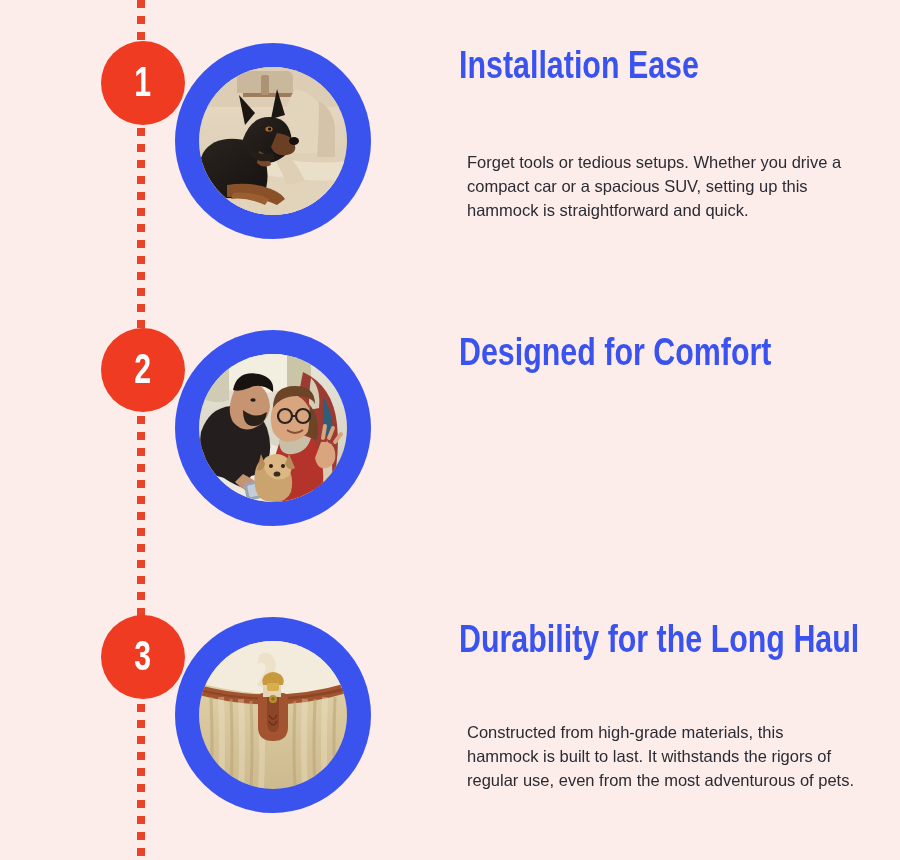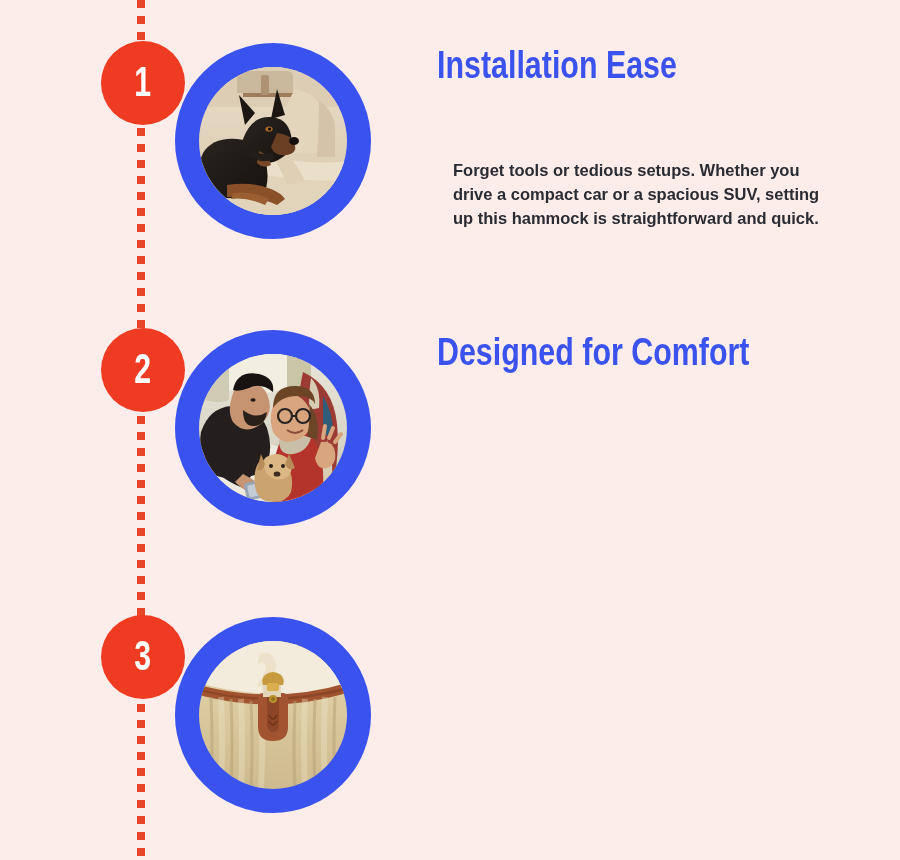--- a/index.html
+++ b/index.html
@@ -90,43 +90,42 @@
     height: 148px;
     border-radius: 50%;
     overflow: hidden;
     position: relative;
   }
   .photo-svg { display: block; width: 148px; height: 148px; }
 
   
   .text-col {
     position: absolute;
-    left: 437px;
+    left: 459px;
     top: 44px;
     width: 400px;
   }
   .step-title {
     color: #3A53EF;
     font-family: "Liberation Sans Narrow", "Liberation Sans", sans-serif;
     font-weight: 700;
     font-size: 38px;
     line-height: 42px;
     margin: 0;
     transform: scaleX(0.80);
     transform-origin: left center;
     white-space: nowrap;
   }
   .step-body {
     color: #2B2B33;
     font-size: 16.5px;
     line-height: 24px;
-    margin: 16px;
+    margin: 8px;
     padding-top: 56px;
     width: 390px;
-    font-weight: bold;
   }
   .step-3 .step-body { padding-top: 52px; }
 </style>
 </head>
 <body>
 
 <div class="timeline-line"></div>
 
 <div class="steps">
 
@@ -319,15 +318,19 @@
           <path d="M64 44 h18 v12 h-18 z" fill="#E2D5B8"></path>
 
           <path d="M66 34 q8 -6 16 0 q4 4 2 10 h-20 q-2 -6 2 -10 z" fill="#C79A3E"></path>
           <rect x="68" y="42" width="12" height="8" rx="2" fill="#D9AE4D"></rect>
           <circle cx="74" cy="58" r="4" fill="#B8902F"></circle>
           <circle cx="74" cy="58" r="1.8" fill="#8D6C1E"></circle>
         </svg>
       </div>
     </div>
 
+    <div class="text-col">
+      <h2 class="step-title">Durability for the Long Haul</h2>
+      <p class="step-body">Constructed from high-grade materials, this hammock is built to last. It withstands the rigors of regular use, even from the most adventurous of pets.</p>
+    </div>
   </div>
 
 </div>
 
 </body></html>

